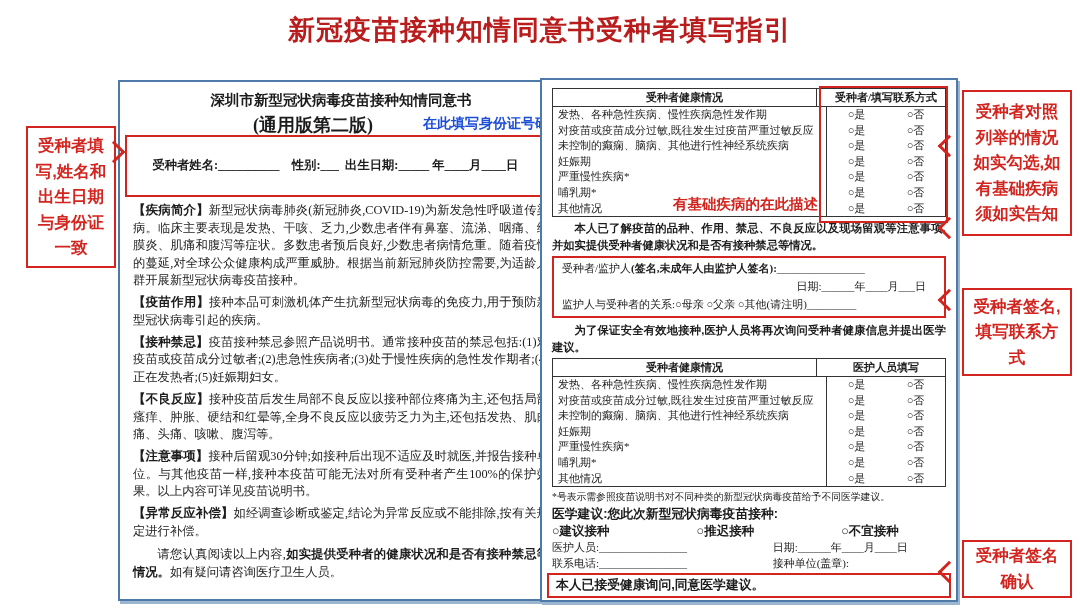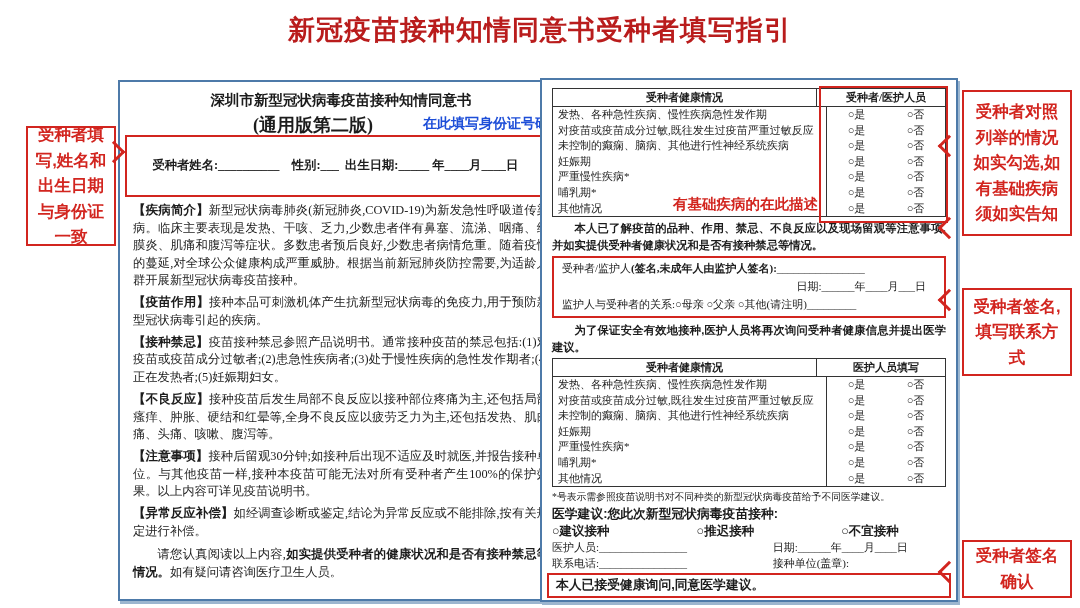--- a/index.html
+++ b/index.html
@@ -52,21 +52,21 @@
   .advice-opts{display:flex;width:88%;justify-content:space-between;font-weight:700;
                font-family:"Liberation Sans",sans-serif;font-size:12.5px;height:17px;}
   .confirm-box{border:2.5px solid #d2251f;margin:2px -5px 0 -5px;padding:1px 7px 2px 7px;}
   .confirm-title{font-weight:700;font-family:"Liberation Sans",sans-serif;font-size:12.8px;height:18px;line-height:18px;}
 
   
   .callout{position:absolute;border:2.5px solid #d2251f;background:#fff;color:#d2251f;
            font-weight:800;text-align:center;display:flex;align-items:center;justify-content:center;
            padding:4px;box-sizing:border-box;font-size:16.5px;line-height:1.55;
            font-family:"Liberation Sans",sans-serif;}
-  .co-left{left:26px;top:126px;width:90px;height:120px;}
+  .co-left{left:26px;top:126px;width:90px;height:142px;}
   .co-check{left:962px;top:90px;width:110px;height:146px;}
   .co-sign{left:962px;top:288px;width:110px;height:88px;}
   .co-confirm{left:962px;top:540px;width:110px;height:58px;}
 
   .chev{position:absolute;width:13px;height:13px;}
   .chev-right{border-top:3px solid #d2251f;border-right:3px solid #d2251f;transform:rotate(45deg);}
   .chev-left{border-left:3px solid #d2251f;border-bottom:3px solid #d2251f;transform:rotate(45deg);}
 </style>
 </head>
 <body>
@@ -91,21 +91,21 @@
     <p class="sec"><b>【注意事项】</b><span>接种后留观30分钟;如接种后出现不适应及时就医,并报告接种单位。与其他疫苗一样,接种本疫苗可能无法对所有受种者产生100%的保护效果。以上内容可详见疫苗说明书。</span></p>
     <p class="sec"><b>【异常反应补偿】</b><span>如经调查诊断或鉴定,结论为异常反应或不能排除,按有关规定进行补偿。</span></p>
     <p class="closing"><span>请您认真阅读以上内容,</span><b>如实提供受种者的健康状况和是否有接种禁忌等情况。</b><span>如有疑问请咨询医疗卫生人员。</span></p>
   </div>
 
   <div class="doc doc-right">
 
     <div class="htable">
       <div class="thead">
         <div class="th-l">受种者健康情况</div>
-        <div class="th-r">受种者/医护人员</div>
+        <div class="th-r">受种者/填写联系方式</div>
       </div>
       <div>
           <div class="trow">
             <div class="td-l">发热、各种急性疾病、慢性疾病急性发作期</div>
             <div class="td-yn">
               <span>○是</span>
               <span>○否</span>
             </div>
           </div>
           <div class="trow">

